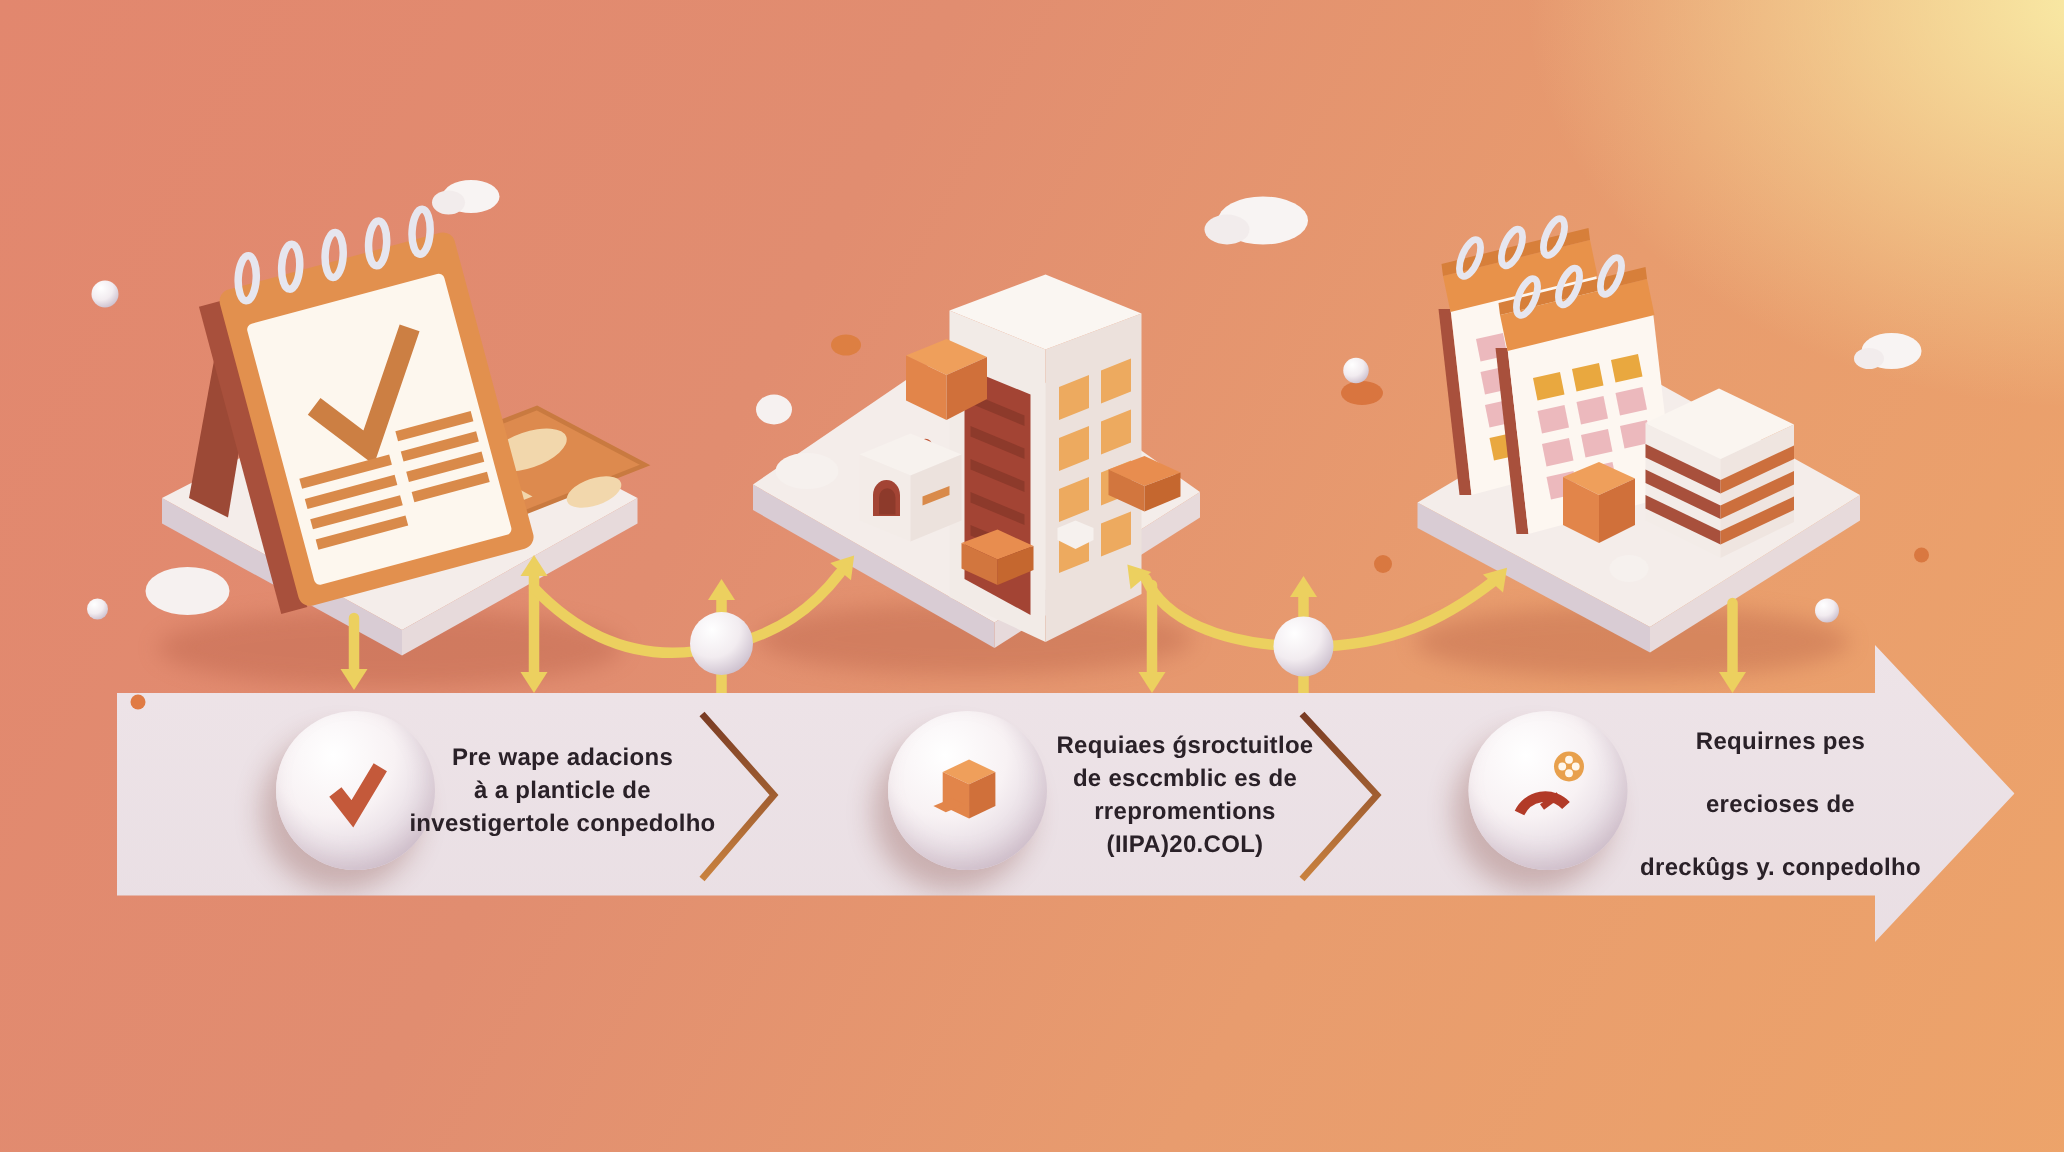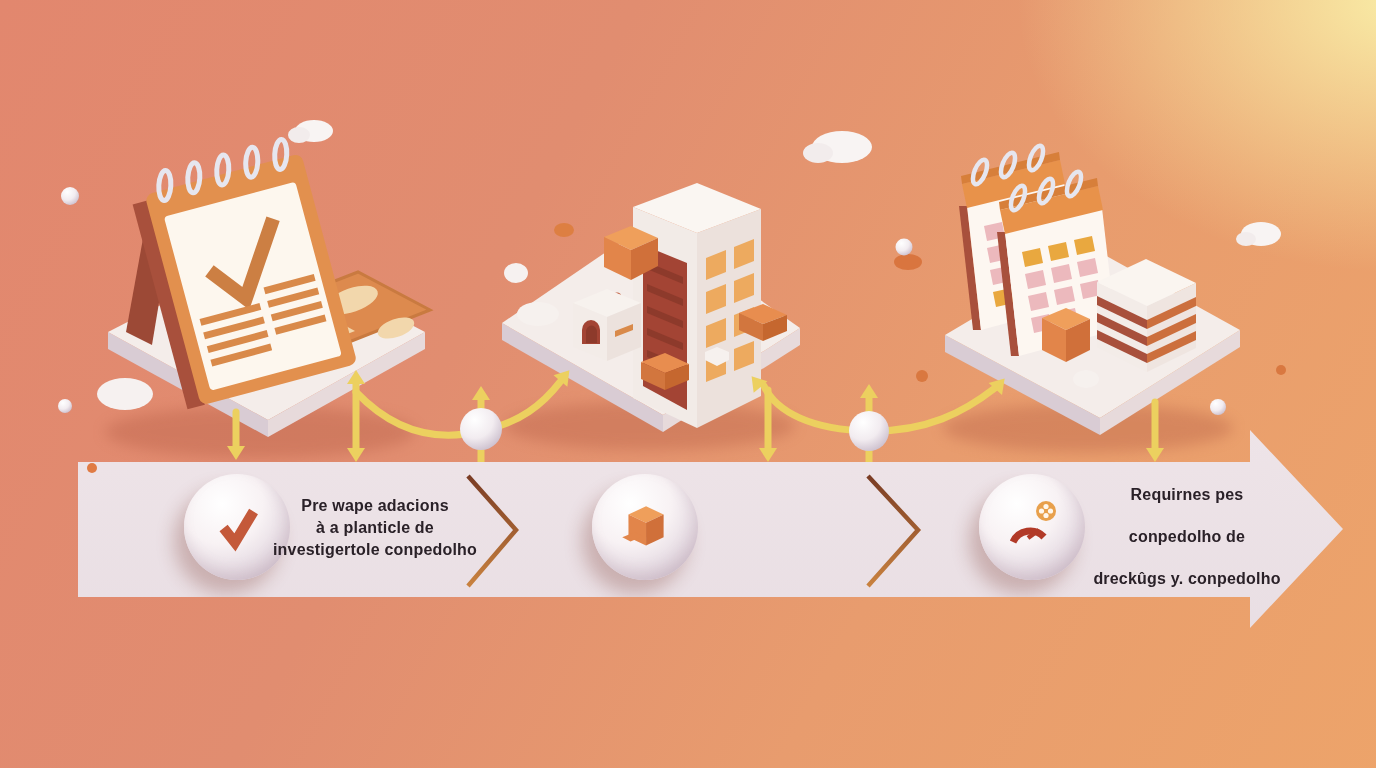--- a/index.html
+++ b/index.html
@@ -331,20 +331,26 @@
         <circle cx="47" cy="21.5" r="2.6" fill="#fff7ec"></circle>
           <circle cx="42.5" cy="17" r="2.6" fill="#fff7ec"></circle>
       </svg>
     </div>
 
     <div class="step-text" style="left:245px;top:495px;width:260px;">
       <div>Pre wape adacions</div>
       <div>à a planticle de</div>
       <div>investigertole conpedolho</div>
     </div>
+    <div class="step-text" style="left:670px;top:487px;width:240px;">
+      <div>Requiaes ǵsroctuitloe</div>
+      <div>de esccmblic es de</div>
+      <div>rrepromentions</div>
+      <div>(IIPA)20.COL)</div>
+    </div>
     <div class="step-text" style="left:1057px;top:484px;width:260px;gap:20px;">
       <div>Requirnes pes</div>
-      <div>conpedolho de</div>
+      <div>erecioses de</div>
       <div>dreckûgs y. conpedolho</div>
     </div>
   </div>
 
 </div>
 
 </body></html>

